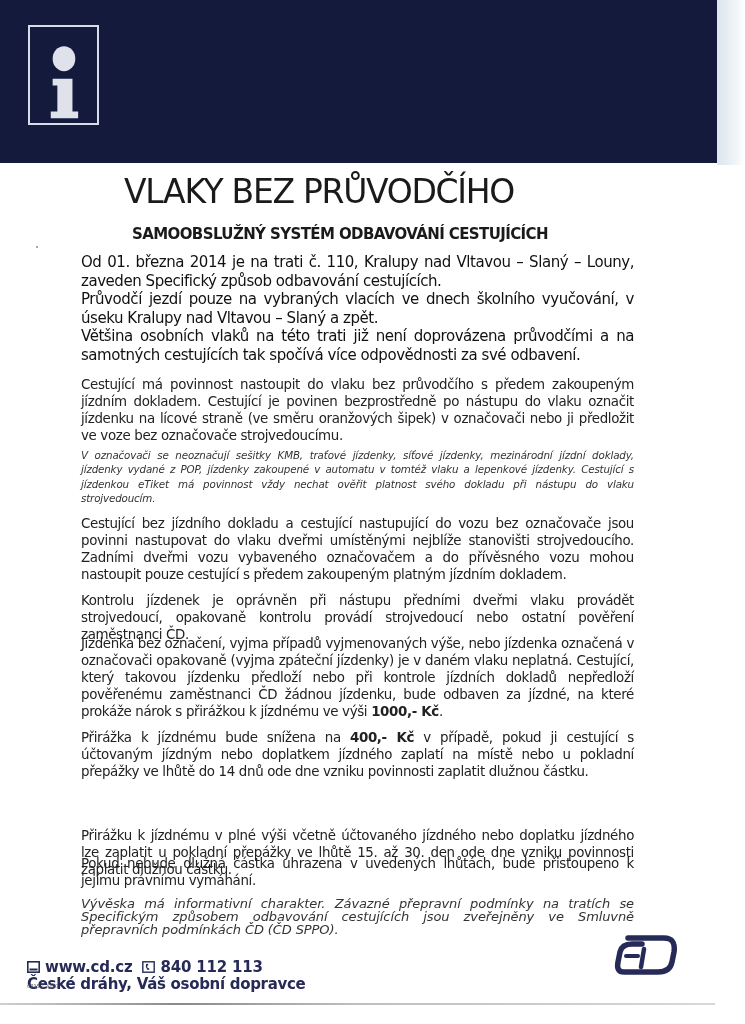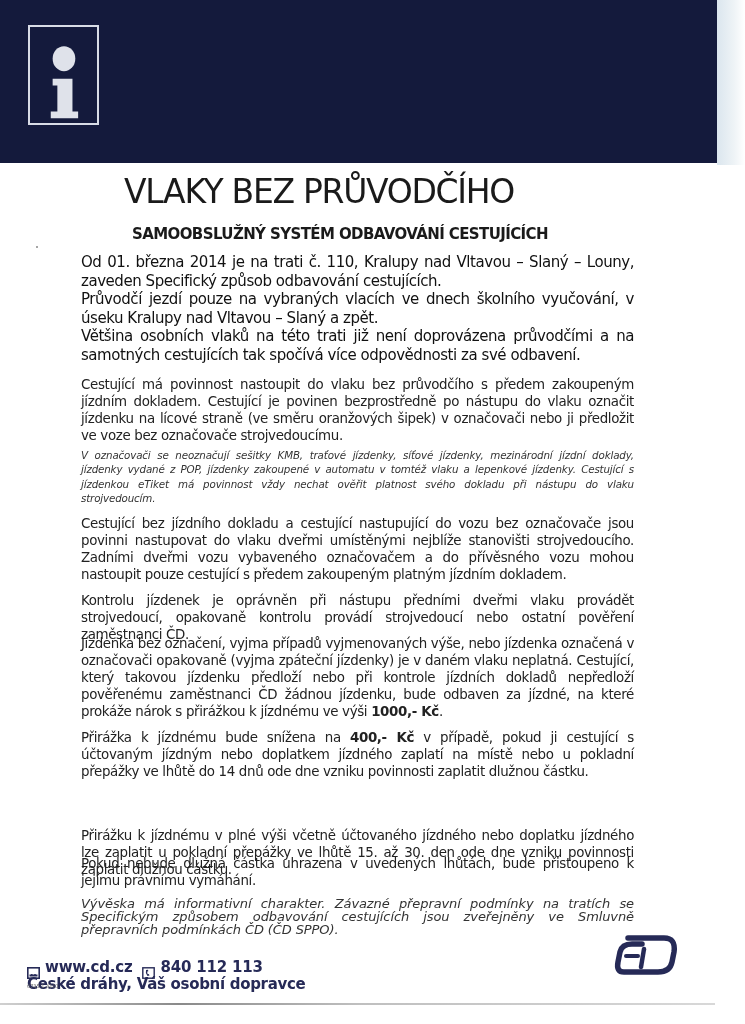--- a/index.html
+++ b/index.html
@@ -48,21 +48,21 @@
   .p-note {
     font-style: italic; font-size: 13px; line-height: 12.8px; letter-spacing: -0.1px; color: #333;
   }
   b { font-weight: bold; }
 
   .footer-brand {
     position: absolute; left: 27px; top: 975px; margin: 0;
     font-size: 15px; font-weight: bold; color: #262a57; letter-spacing: -0.3px; white-space: nowrap;
   }
   .footer-contact {
-    position: absolute; left: 27px; top: 958px; display: flex; align-items: flex-end;
+    position: absolute; left: 27px; top: 958px; display: flex; align-items: flex-start;
     font-size: 15px; font-weight: bold; color: #262a57; letter-spacing: -0.2px; white-space: nowrap;
   }
   .icon-box { display: inline-block; width: 13px; height: 12px; margin-right: 5px; position: relative; top: 1px; }
   .icon-box svg { width: 100%; height: 100%; }
   .gap { display: inline-block; width: 10px; }
   .doc-code {
     position: absolute; left: 27px; top: 983px; font-size: 5px; color: #666; white-space: nowrap;
   }
   .bottom-rule {
     position: absolute; left: 0; top: 1003px; width: 715px; height: 2px;

